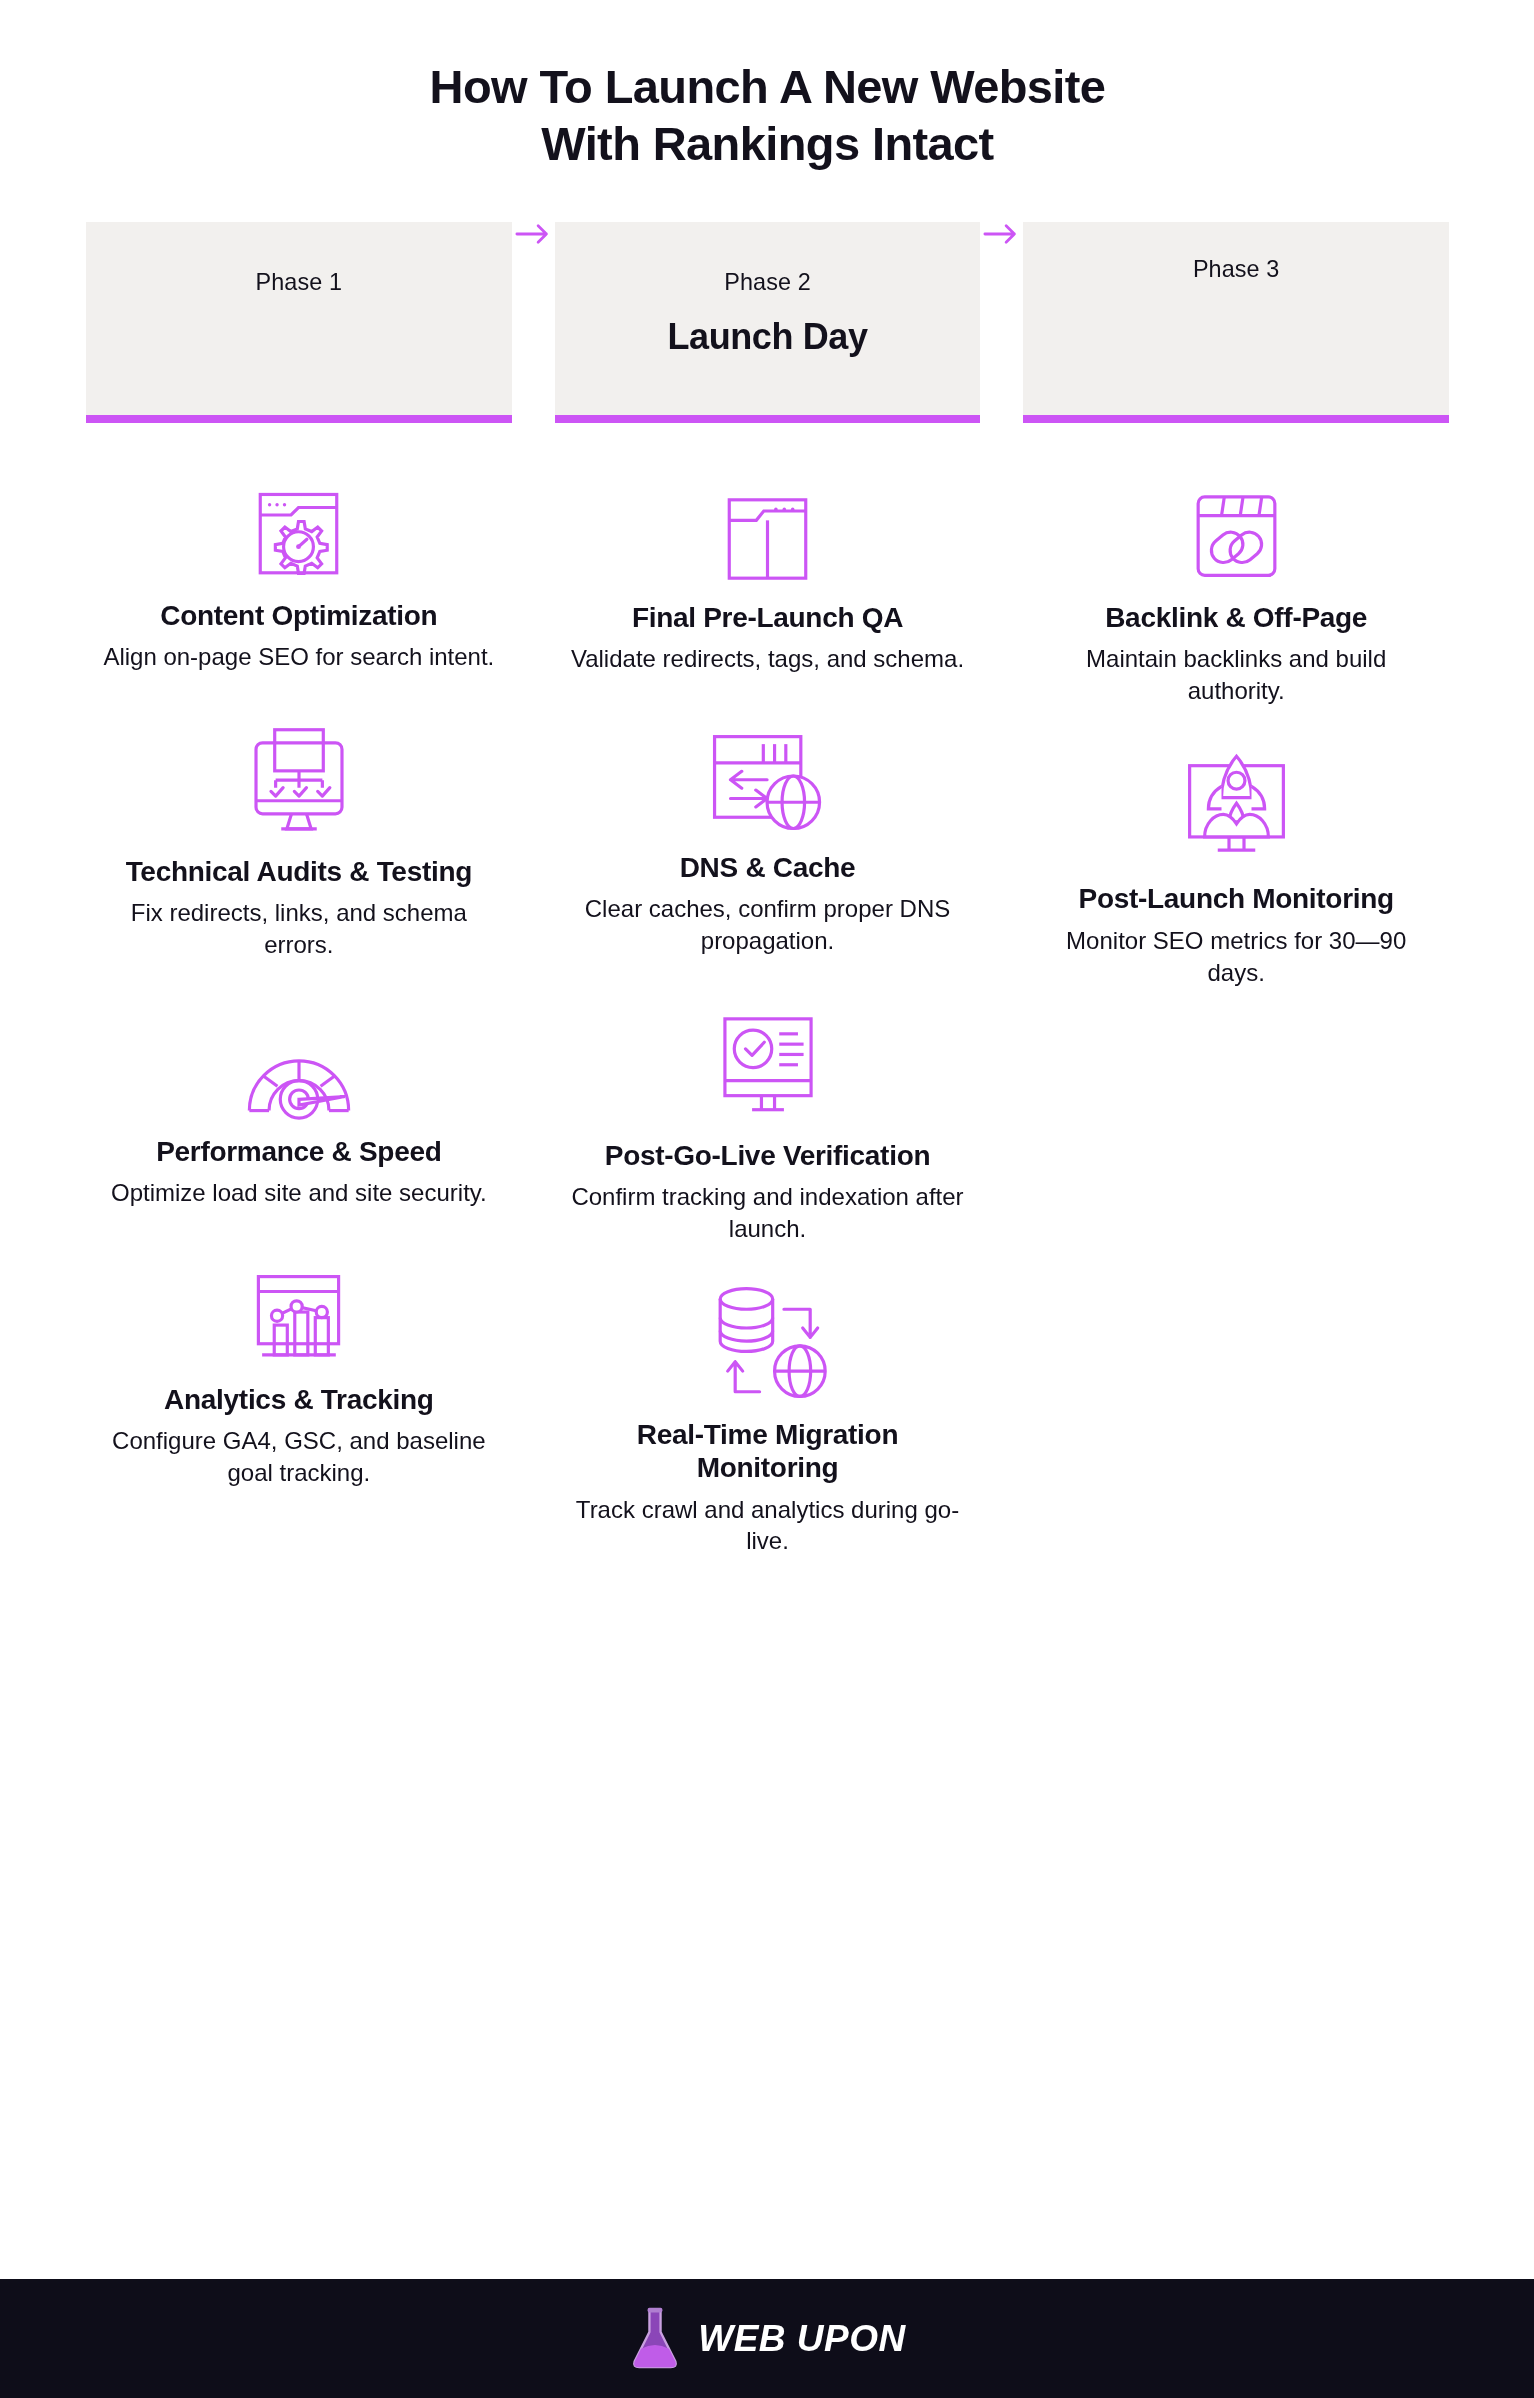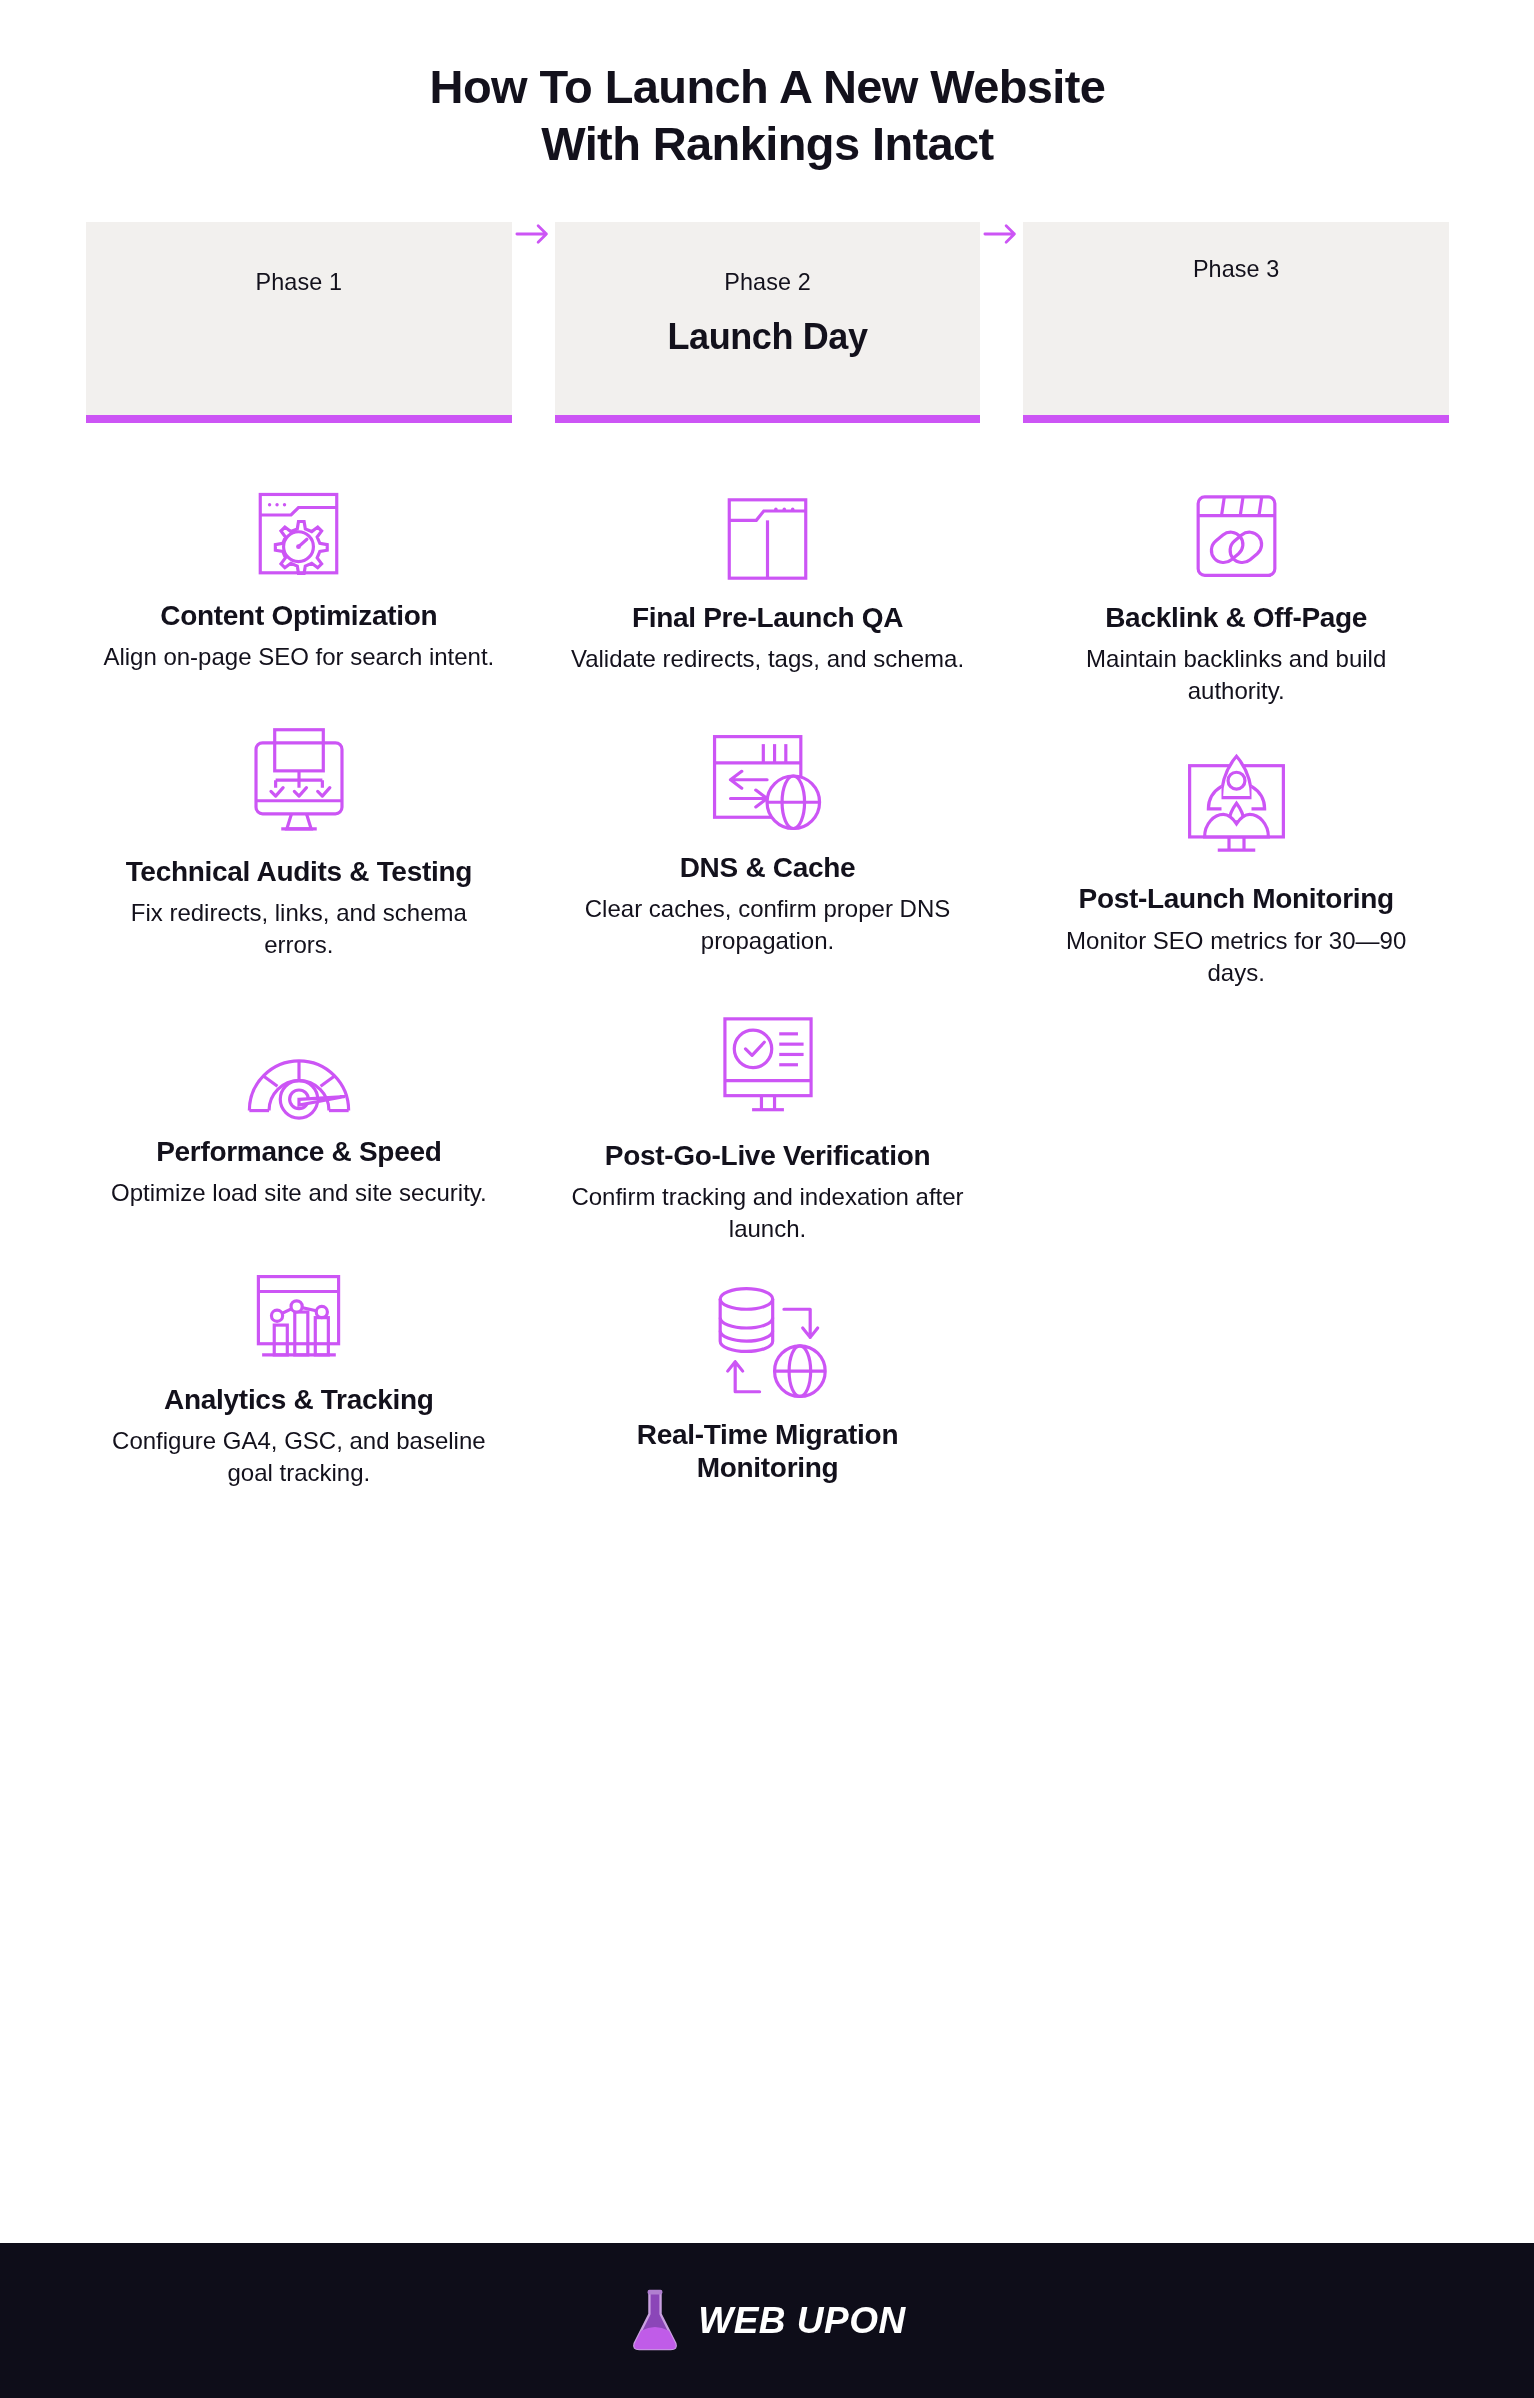--- a/index.html
+++ b/index.html
@@ -106,21 +106,21 @@
     font-size: 24px;
     font-weight: 400;
     color: #13111c;
     line-height: 1.32;
   }
 
   
   .footer {
     margin-top: auto;
     background: #0e0d19;
-    height: 156px;
+    height: 120px;
     display: flex;
     align-items: center;
     justify-content: center;
     gap: 17px;
   }
   .footer-logo-text {
     color: #ffffff;
     font-size: 37px;
     font-weight: 700;
     font-style: italic;
@@ -316,20 +316,21 @@
             <path d="M14 37 A28 11 0 0 0 70 37"></path>
             <path d="M14 51 A28 11 0 0 0 70 51"></path>
             <path d="M82 28 H110 V58 M110 58 L102 48 M110 58 L118 48" stroke-linecap="round" stroke-linejoin="round"></path>
             <path d="M56 116 H30 V84 M30 84 L22 94 M30 84 L38 94" stroke-linecap="round" stroke-linejoin="round"></path>
             <circle cx="99" cy="94" r="27" fill="#ffffff"></circle>
             <line x1="72" y1="94" x2="126" y2="94"></line>
             <ellipse cx="99" cy="94" rx="11.5" ry="27"></ellipse>
           </svg>
         </div>
         <div class="step-title">Real-Time Migration Monitoring</div>
+        <div class="step-desc">Track crawl and analytics during go-live.</div>
       </div>
 
     </div>
 
     <div class="col-gap"></div>
 
     <div class="column">
 
       <div class="step" style="margin-top:58px">
         <div class="step-icon">

